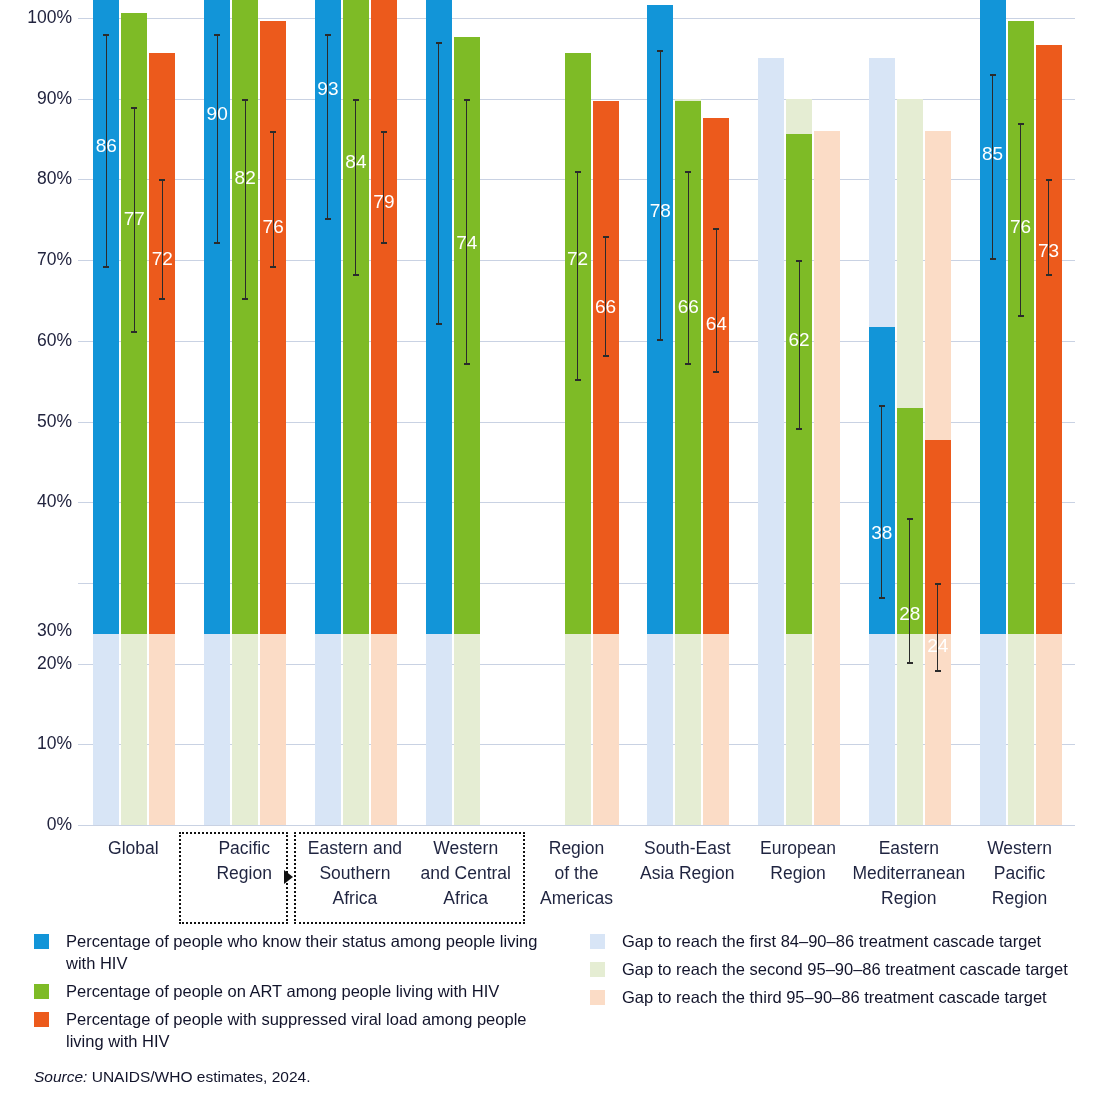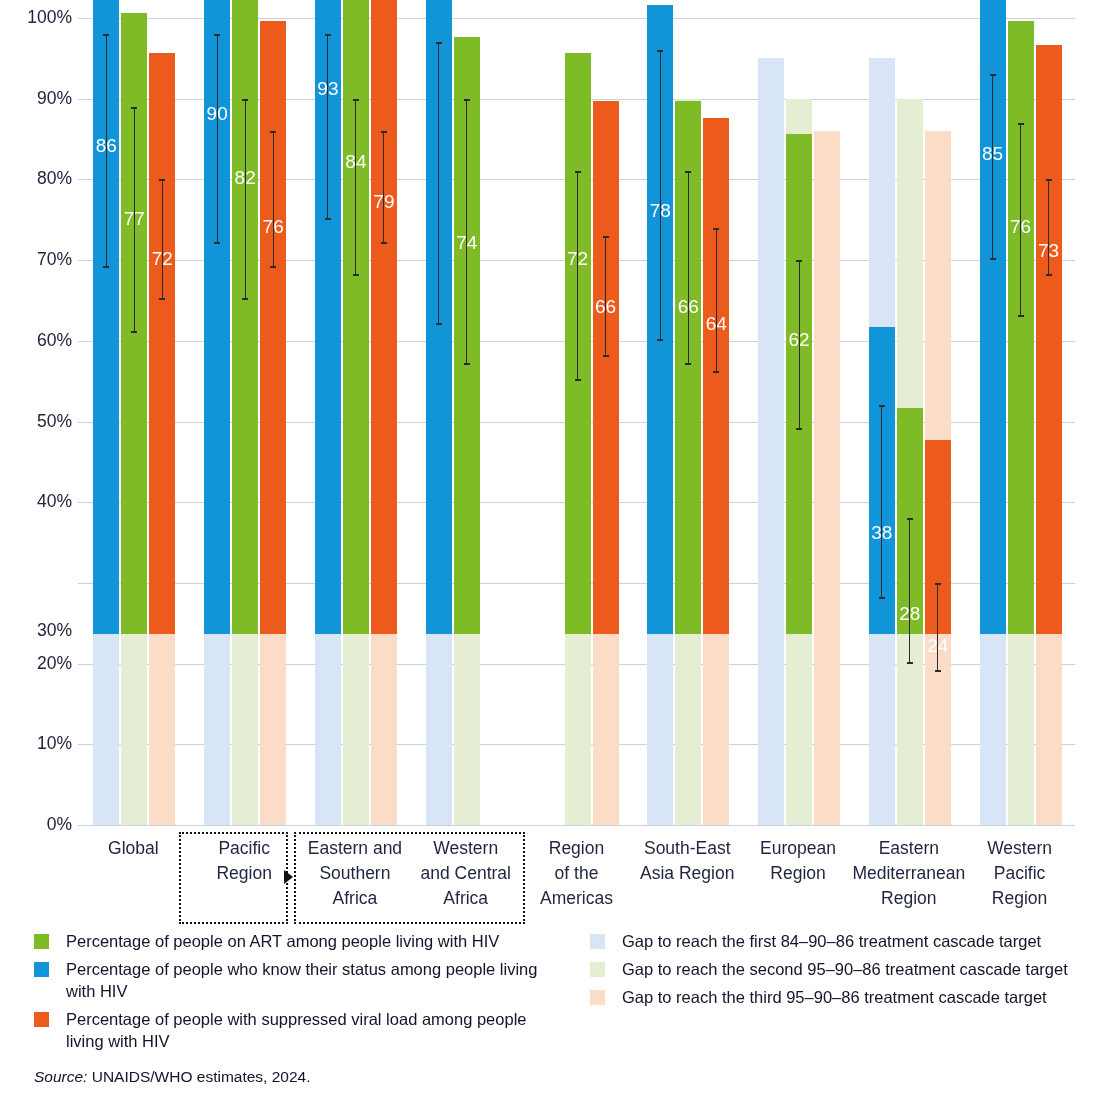--- a/index.html
+++ b/index.html
@@ -342,26 +342,26 @@
         <div>Region</div>
       </div>
       <div class="dotbox" style="left: 100.778px; width: 104.778px; top: 0px; height: 88px;"></div>
       <div class="dotbox" style="left: 215.556px; width: 227.556px; top: 0px; height: 88px;"></div>
       <div class="arrowmark" style="left: 205.556px; top: 38px;"></div>
     </div>
 
   <div id="legend">
     <div class="lgcol" id="lgleft" style="left:34px;width:510px;">
         <div class="lgitem">
+          <span class="swatch" style="background: rgb(18, 149, 216);"></span>
+          <span class="lgtext">Percentage of people who know their status among people living with HIV</span>
+        </div>
+        <div class="lgitem">
           <span class="swatch" style="background: rgb(126, 187, 38);"></span>
           <span class="lgtext">Percentage of people on ART among people living with HIV</span>
-        </div>
-        <div class="lgitem">
-          <span class="swatch" style="background: rgb(18, 149, 216);"></span>
-          <span class="lgtext">Percentage of people who know their status among people living with HIV</span>
         </div>
         <div class="lgitem">
           <span class="swatch" style="background: rgb(236, 90, 28);"></span>
           <span class="lgtext">Percentage of people with suppressed viral load among people living with HIV</span>
         </div>
       </div>
     <div class="lgcol" id="lgright" style="left:590px;width:500px;">
         <div class="lgitem">
           <span class="swatch" style="background: rgb(216, 229, 246);"></span>
           <span class="lgtext">Gap to reach the first 84–90–86 treatment cascade target</span>

